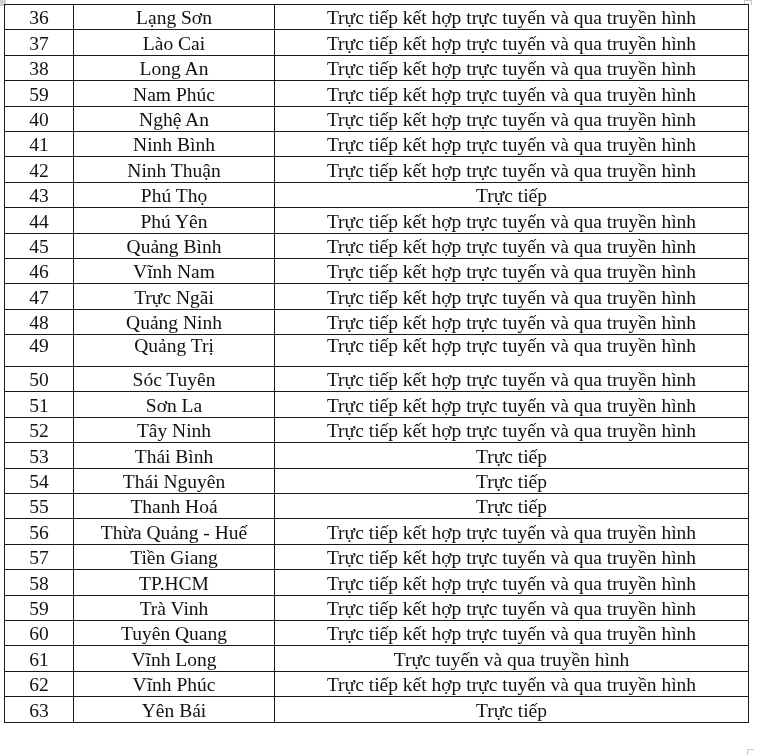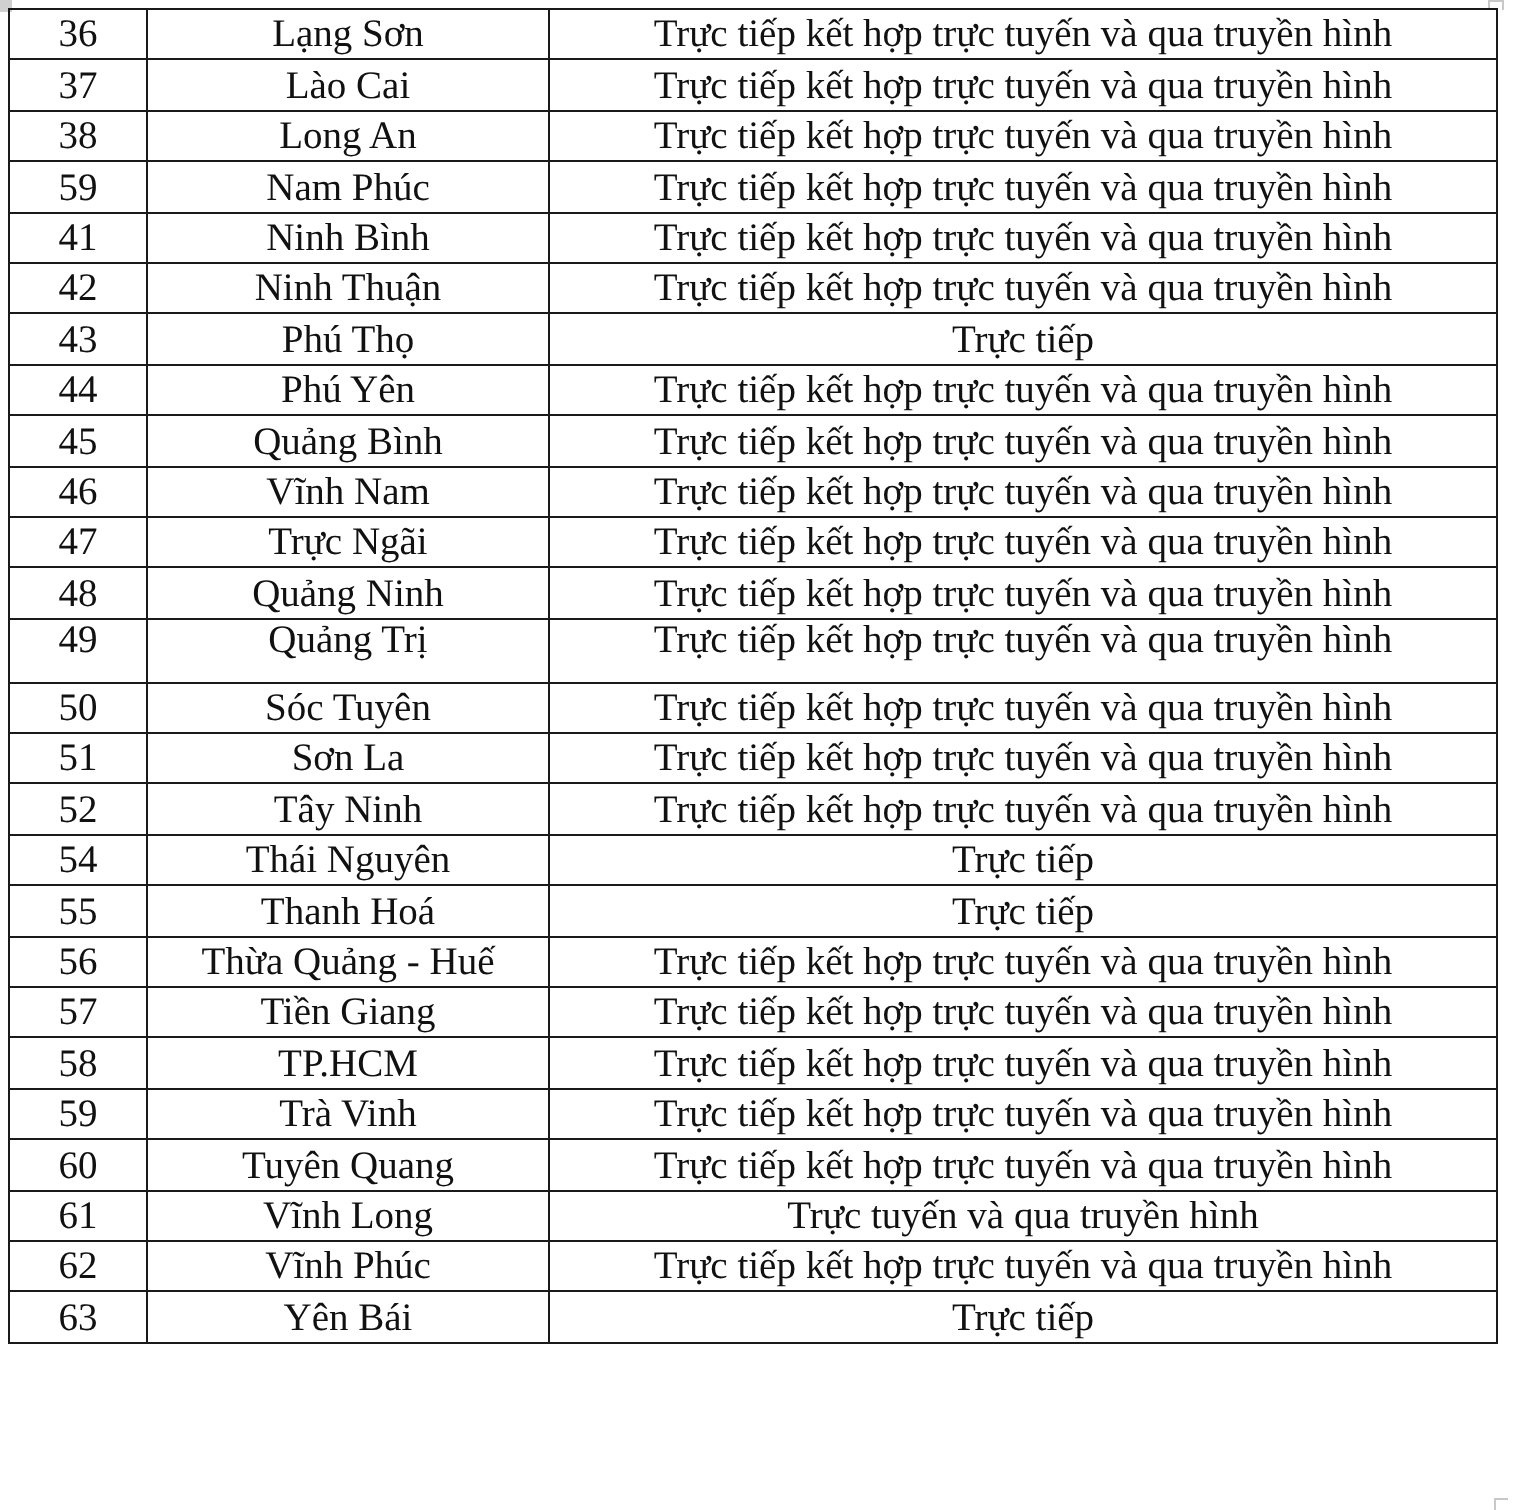--- a/index.html
+++ b/index.html
@@ -48,20 +48,25 @@
         <td class="c-method">Trực tiếp kết hợp trực tuyến và qua truyền hình</td>
       </tr>
       <tr>
         <td class="c-stt">38</td>
         <td class="c-prov">Long An</td>
         <td class="c-method">Trực tiếp kết hợp trực tuyến và qua truyền hình</td>
       </tr>
       <tr>
         <td class="c-stt">59</td>
         <td class="c-prov">Nam Phúc</td>
+        <td class="c-method">Trực tiếp kết hợp trực tuyến và qua truyền hình</td>
+      </tr>
+      <tr>
+        <td class="c-stt">40</td>
+        <td class="c-prov">Nghệ An</td>
         <td class="c-method">Trực tiếp kết hợp trực tuyến và qua truyền hình</td>
       </tr>
       <tr>
         <td class="c-stt">41</td>
         <td class="c-prov">Ninh Bình</td>
         <td class="c-method">Trực tiếp kết hợp trực tuyến và qua truyền hình</td>
       </tr>
       <tr>
         <td class="c-stt">42</td>
         <td class="c-prov">Ninh Thuận</td>
@@ -111,20 +116,25 @@
         <td class="c-stt">51</td>
         <td class="c-prov">Sơn La</td>
         <td class="c-method">Trực tiếp kết hợp trực tuyến và qua truyền hình</td>
       </tr>
       <tr>
         <td class="c-stt">52</td>
         <td class="c-prov">Tây Ninh</td>
         <td class="c-method">Trực tiếp kết hợp trực tuyến và qua truyền hình</td>
       </tr>
       <tr>
+        <td class="c-stt">53</td>
+        <td class="c-prov">Thái Bình</td>
+        <td class="c-method">Trực tiếp</td>
+      </tr>
+      <tr>
         <td class="c-stt">54</td>
         <td class="c-prov">Thái Nguyên</td>
         <td class="c-method">Trực tiếp</td>
       </tr>
       <tr>
         <td class="c-stt">55</td>
         <td class="c-prov">Thanh Hoá</td>
         <td class="c-method">Trực tiếp</td>
       </tr>
       <tr>

